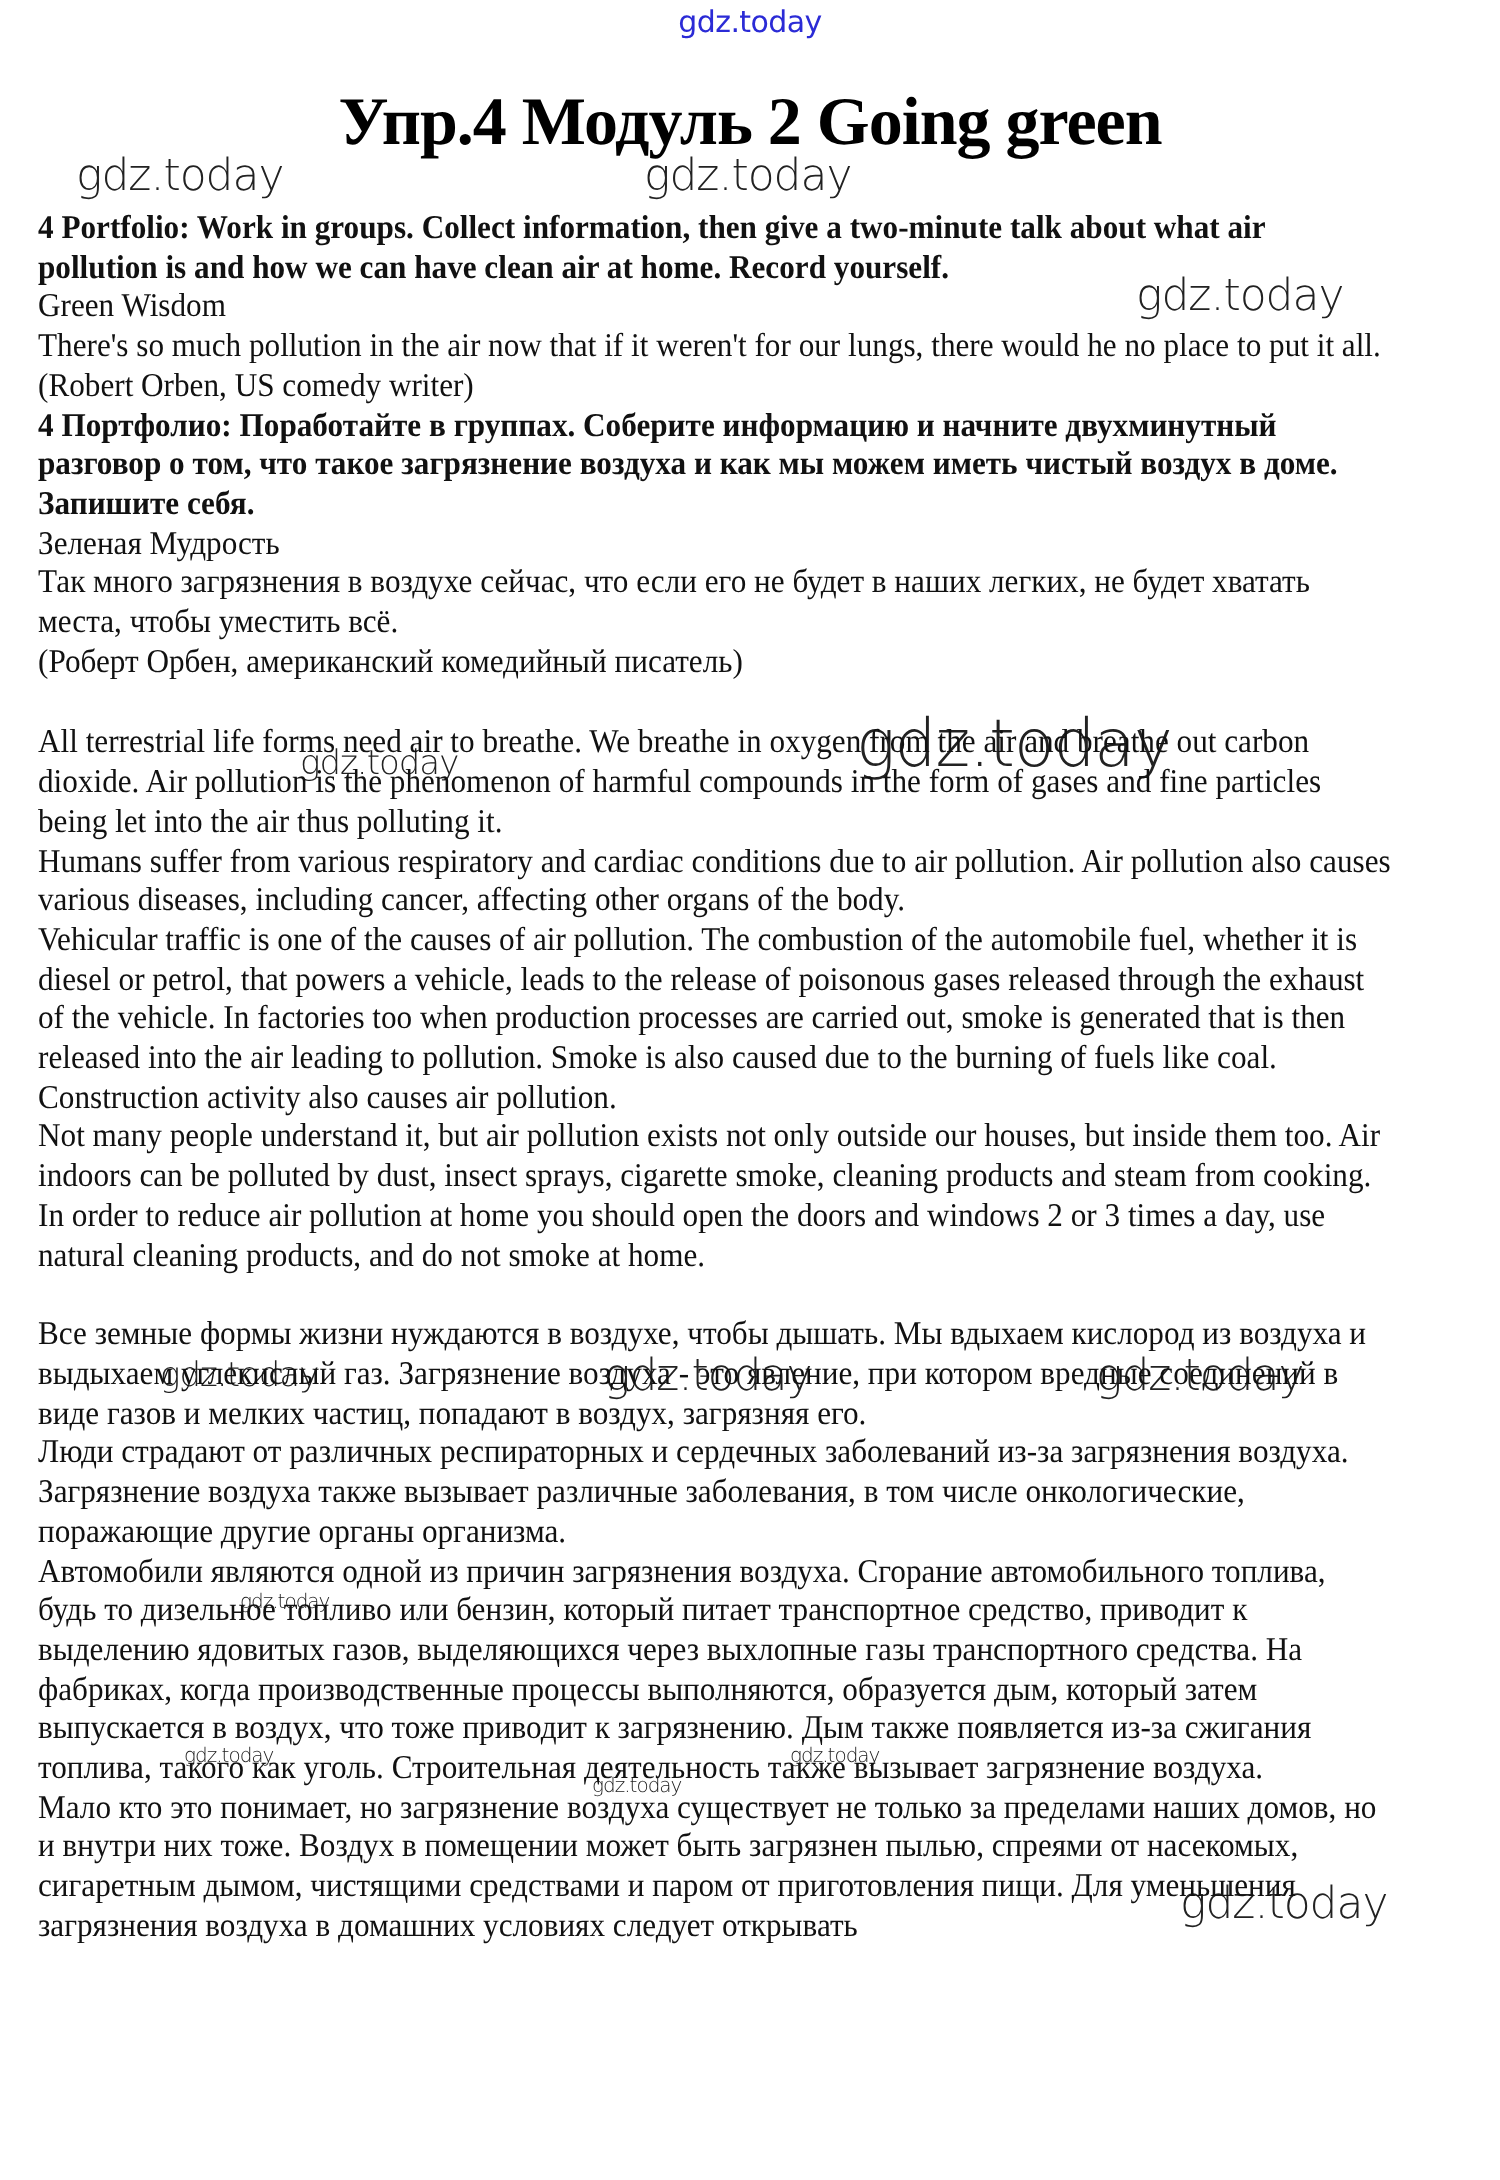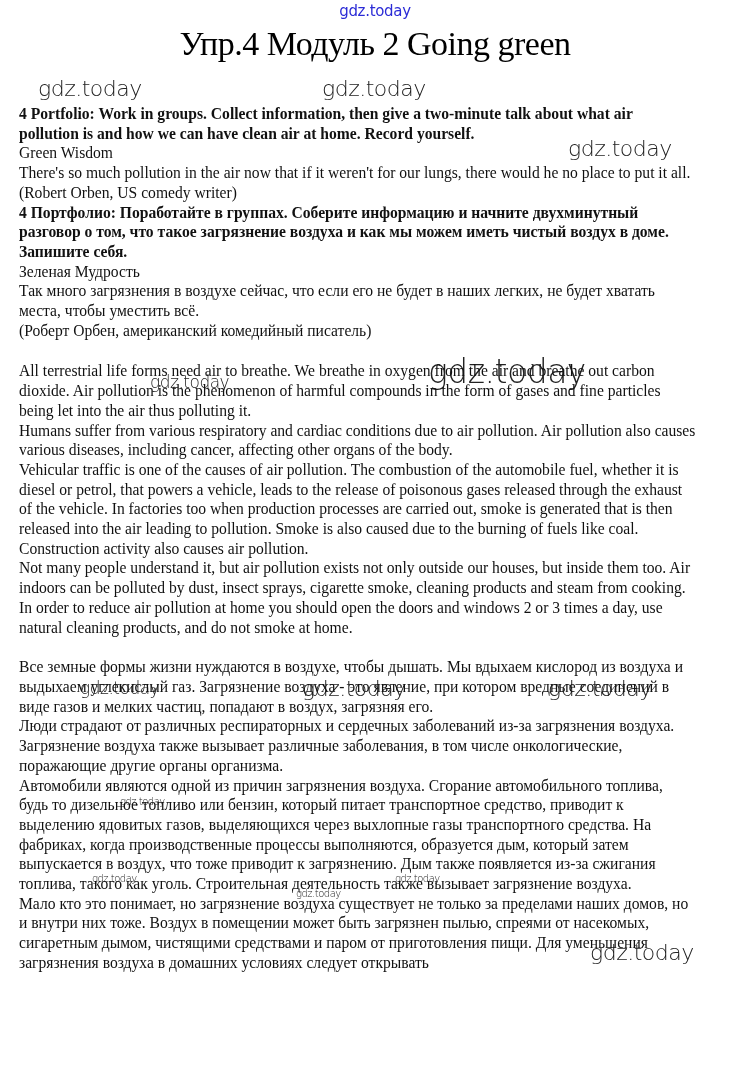--- a/index.html
+++ b/index.html
@@ -4,22 +4,22 @@
 <style>
   html, body { margin: 0; padding: 0; background: #ffffff; }
   body { width: 750px; height: 1090px; position: relative; overflow: hidden; }
   .page { position: absolute; left: 0; top: 0; width: 750px; height: 1090px; }
   .top-wm {
     position: absolute; top: 2px; left: 0; width: 750px; text-align: center;
     font-family: "DejaVu Sans", sans-serif; font-size: 15px; color: #2b2bd6;
     letter-spacing: -0.3px;
   }
   .title {
-    position: absolute; top: 24px; left: 0; width: 750px; text-align: center;
-    font-family: "Liberation Serif", serif; font-weight: normal; font-size: 34px;
+    position: absolute; top: 42px; left: 0; width: 750px; text-align: center;
+    font-family: "Liberation Serif", serif; font-weight: bold; font-size: 34px;
     color: #000; letter-spacing: -0.5px; line-height: 40px;
   }
   .wm {
     position: absolute; font-family: "DejaVu Sans", sans-serif; color: #222;
     font-weight: 200; letter-spacing: -0.5px; white-space: nowrap; line-height: 1;
   }
   .content {
     position: absolute; left: 19px; top: 104px; width: 720px;
     font-family: "Liberation Serif", serif; font-size: 16.6px; line-height: 19.7px;
     color: #111;

